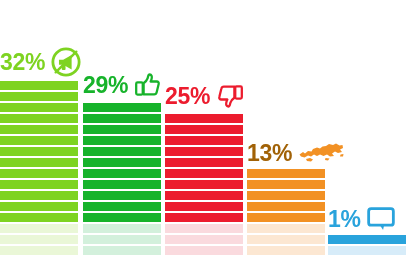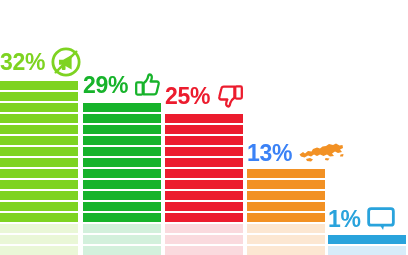--- a/index.html
+++ b/index.html
@@ -141,21 +141,21 @@
         <div class="stripe" style="background: rgb(242, 145, 36);"></div>
         <div class="stripe" style="background: rgb(242, 145, 36);"></div>
         <div class="stripe" style="background: rgb(242, 145, 36);"></div>
         <div class="stripe" style="background: rgb(242, 145, 36);"></div>
         <div class="stripe" style="background: rgb(242, 145, 36);"></div>
         <div class="stripe" style="background: rgb(252, 231, 210);"></div>
         <div class="stripe" style="background: rgb(252, 231, 210);"></div>
         <div class="stripe" style="background: rgb(252, 231, 210);"></div>
       </div>
       <div class="bar-header" style="top: auto; bottom: 90px;">
-        <span class="bar-pct" style="color: #3b82f6;">13%</span>
+        <span class="bar-pct" style="color: #a16207;">13%</span>
         <span class="bar-icon"><svg width="46" height="24" viewBox="0 0 92 48">
             <path fill="#F29124" d="M3 27 L10 22 L14 25 L20 20 L27 21 L30 16 L38 13 L44 15 L49 11 L56 10 L62 6 L70 8 L76 5 L83 9 L89 8 L90 14 L84 17 L88 22 L80 24 L74 21 L68 25 L72 30 L64 31 L58 27 L51 30 L44 27 L38 30 L32 27 L26 31 L20 29 L13 33 L6 31 Z"></path>
             <path fill="#F29124" d="M16 36 L24 34 L30 37 L26 41 L18 40 Z"></path>
             <path fill="#F29124" d="M55 34 L63 35 L60 39 L54 38 Z"></path>
             <path fill="#F29124" d="M85 27 L91 26 L90 31 L84 31 Z"></path>
           </svg></span>
       </div>
     </div>
     <div class="bar-group" style="left: 328px; width: 78px; height: 20px;">
       <div class="bar-stack" style="width: 78px;">

